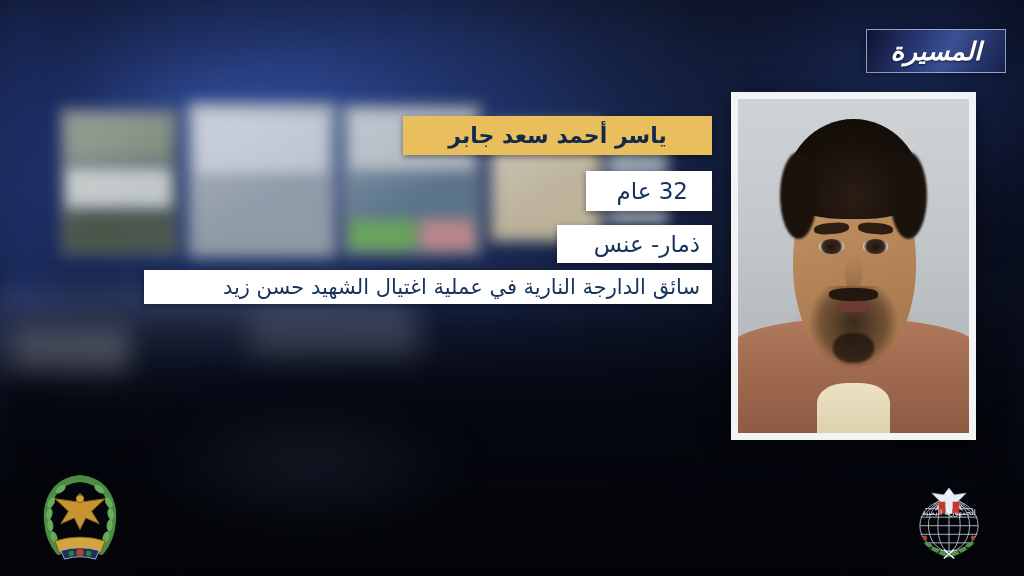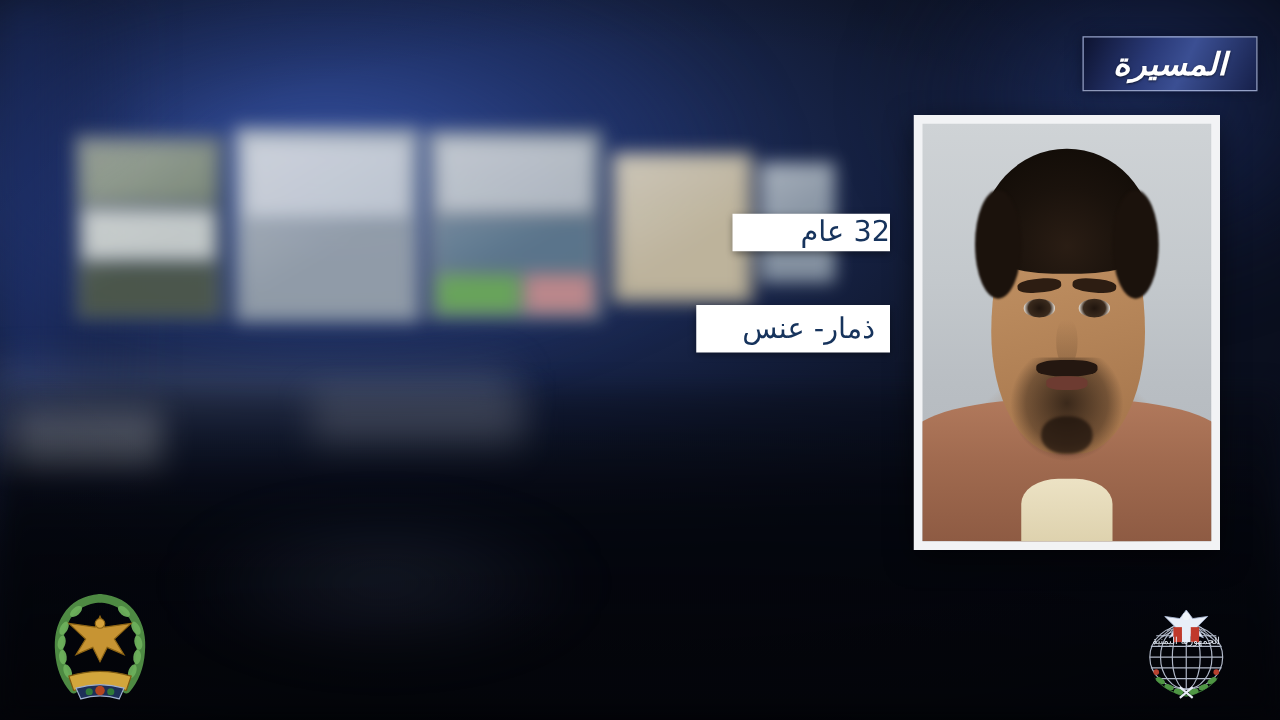--- a/index.html
+++ b/index.html
@@ -154,23 +154,23 @@
     letter-spacing:.5px;white-space:nowrap;
   }
   .info-line{
     position:absolute;background:#ffffff;display:flex;align-items:center;
     justify-content:flex-end;box-shadow:0 2px 6px rgba(0,0,0,.40);
     box-sizing:border-box;
   }
   .info-line .txt{
     direction:rtl;color:#16335c;white-space:nowrap;font-weight:500;
   }
-  .line-age{left:586px;top:171px;width:126px;height:30px;padding:0 0;justify-content:flex-end;}
+  .line-age{left:586px;top:171px;width:126px;height:40px;padding:0 24px;justify-content:flex-end;}
   .line-age .txt{font-size:23px;}
-  .line-place{left:557px;top:225px;width:155px;height:38px;padding:0 12px;margin-top:19px;}
+  .line-place{left:557px;top:225px;width:155px;height:38px;padding:0 12px;}
   .line-place .txt{font-size:23px;}
   .line-desc{left:144px;top:270px;width:568px;height:34px;padding:0 12px;}
   .line-desc .txt{font-size:21px;}
 
   
   .emblem{position:absolute;}
   .emblem-left{left:32px;top:470px;width:96px;height:92px;}
   .emblem-right{left:906px;top:476px;width:86px;height:84px;}
   .emblem svg{display:block;width:100%;height:100%;}
 </style>
@@ -231,29 +231,35 @@
       <div class="brow-l"></div>
       <div class="brow-r"></div>
       <div class="eye-l"></div>
       <div class="eye-r"></div>
       <div class="nose"></div>
       <div class="moustache"></div>
       <div class="mouth"></div>
     </div>
   </div>
 
+  <div class="name-banner">
+    <span class="txt">ياسر أحمد سعد جابر</span>
+  </div>
 
   <div class="info-line line-age">
     <span class="txt">32 عام</span>
   </div>
 
   <div class="info-line line-place">
     <span class="txt">ذمار- عنس</span>
   </div>
 
+  <div class="info-line line-desc">
+    <span class="txt">سائق الدارجة النارية في عملية اغتيال الشهيد حسن زيد</span>
+  </div>
 
   <div class="emblem emblem-left">
     <svg viewBox="0 0 100 96" xmlns="http://www.w3.org/2000/svg">
       <g fill="none" stroke="#4e8a43" stroke-width="7" stroke-linecap="round">
         <path d="M50 9 C24 11 14 32 16 54 C17 68 22 78 28 85"></path>
         <path d="M50 9 C76 11 86 32 84 54 C83 68 78 78 72 85"></path>
       </g>
       <g fill="#6db05c" opacity=".95">
         <ellipse cx="20" cy="34" rx="6" ry="3.2" transform="rotate(-62 20 34)"></ellipse>
         <ellipse cx="18" cy="46" rx="6" ry="3.2" transform="rotate(-78 18 46)"></ellipse>

